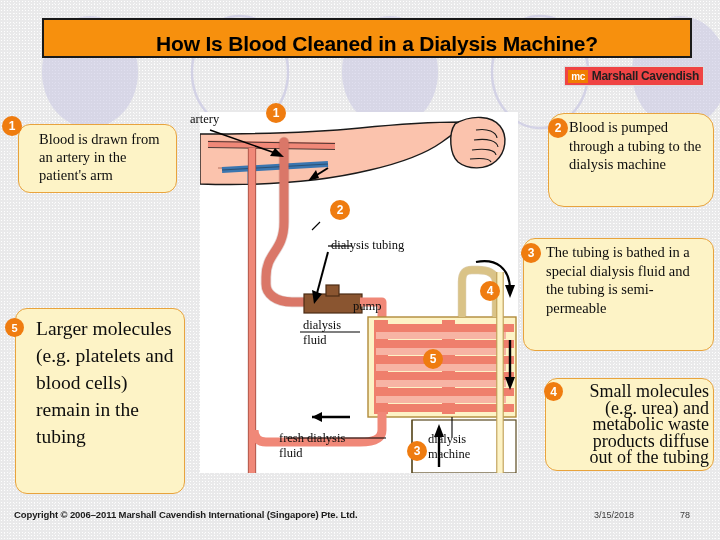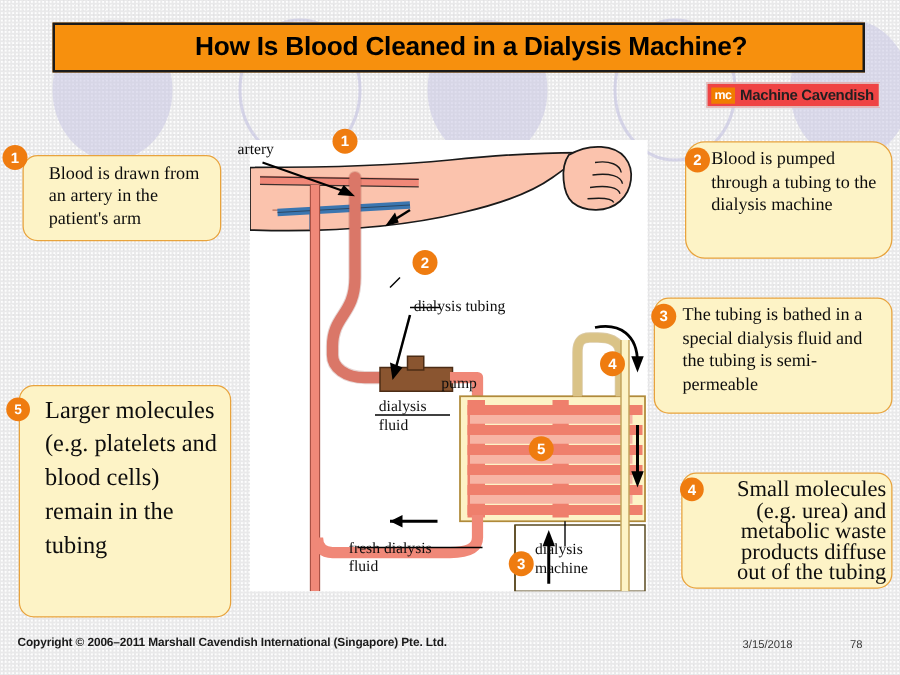--- a/index.html
+++ b/index.html
@@ -45,21 +45,21 @@
   .title-bar {
     position: absolute;
     left: 42px;
     top: 18px;
     width: 650px;
     height: 40px;
     background: #f7900d;
     border: 2px solid #1a1a1a;
     box-sizing: border-box;
     display: flex;
-    align-items: center;
+    align-items: flex-end;
     justify-content: center;
     padding-left: 20px;
   }
   .title-text {
     font-family: "Liberation Sans", sans-serif;
     font-weight: bold;
     font-size: 21px;
     color: #000000;
     letter-spacing: -0.2px;
     white-space: nowrap;
@@ -138,21 +138,21 @@
   #callout-1 { left: 18px; top: 124px; width: 159px; height: 69px; }
   #callout-1 .callout-text { font-size: 14.5px; line-height: 18px; padding: 5px 6px 0 20px; }
   #badge-1 { left: 2px; top: 116px; width: 20px; height: 20px; font-size: 12px; }
 
   
   #callout-2 { left: 548px; top: 113px; width: 166px; height: 94px; border-radius: 16px; }
   #callout-2 .callout-text { font-size: 14.5px; line-height: 18.5px; padding: 4px 5px 0 20px; }
   #badge-2 { left: 548px; top: 118px; width: 20px; height: 20px; font-size: 12px; }
 
   
-  #callout-3 { left: 523px; top: 238px; width: 191px; height: 93px; }
+  #callout-3 { left: 523px; top: 238px; width: 191px; height: 113px; }
   #callout-3 .callout-text { font-size: 14.5px; line-height: 18.5px; padding: 4px 4px 0 22px; }
   #badge-3 { left: 521px; top: 243px; width: 20px; height: 20px; font-size: 12px; }
 
   
   #callout-4 { left: 545px; top: 378px; width: 169px; height: 93px; }
   #callout-4 .callout-text { font-size: 18px; line-height: 16.5px; padding: 4px 4px 0 22px; text-align: right; }
   #badge-4 { left: 544px; top: 382px; width: 19px; height: 19px; font-size: 12px; }
 
   
   #callout-5 { left: 15px; top: 308px; width: 170px; height: 186px; }
@@ -240,21 +240,21 @@
       <ellipse cx="680" cy="72" rx="48" ry="56" fill="#c9c7e4"></ellipse>
     </g>
   </svg>
 
   <div class="title-bar">
     <span class="title-text">How Is Blood Cleaned in a Dialysis Machine?</span>
   </div>
 
   <div class="logo">
     <span class="logo-badge">mc</span>
-    <span class="logo-text">Machine Cavendish</span>
+    <span class="logo-text">Marshall Cavendish</span>
   </div>
 
   <div class="diagram-panel">
     <svg width="318" height="361" viewBox="0 0 318 361" xmlns="http://www.w3.org/2000/svg">
 
       <g>
 
         <path d="M0,22 L0,72 C60,74 120,70 170,58 C205,50 228,40 242,30
                  C252,23 258,18 262,16 L262,10 C240,10 200,12 160,16
                  C110,21 50,22 0,22 Z" fill="#fbc3ad" stroke="#1a1a1a" stroke-width="1.4"></path>

